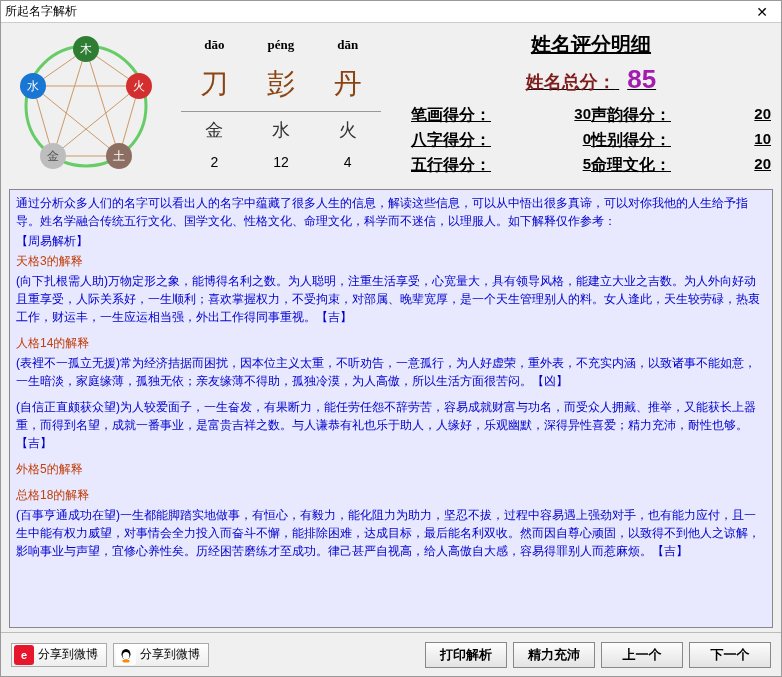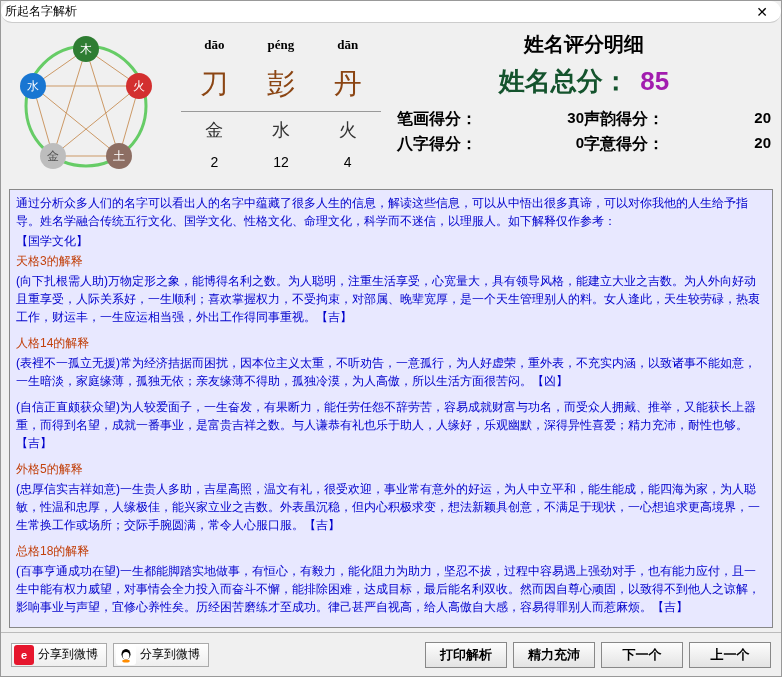--- a/index.html
+++ b/index.html
@@ -1,33 +1,33 @@
 <!DOCTYPE html>
 <html><head>
 <meta charset="utf-8">
 <style>
 * { margin: 0; padding: 0; box-sizing: border-box; }
 body { font-family: "Microsoft YaHei", SimSun, sans-serif; font-size: 12px; background: #f0f0f0; width: 782px; height: 677px; overflow: hidden; }
 .window { width: 782px; height: 677px; background: #f0f0f0; border: 1px solid #999; display: flex; flex-direction: column; }
-.titlebar { height: 22px; background: #fff; border-bottom: 1px solid #ccc; display: flex; align-items: center; padding: 0 4px; border-radius: 11px; }
+.titlebar { height: 22px; background: #fff; border-bottom: 1px solid #ccc; display: flex; align-items: center; padding: 0 4px; }
 .titlebar-title { flex: 1; font-size: 12px; }
 .close-btn { width: 30px; height: 20px; display: flex; align-items: center; justify-content: center; cursor: pointer; font-size: 14px; }
 .top-area { display: flex; padding: 8px 10px 4px 10px; }
 .pentagram-box { width: 150px; height: 150px; position: relative; }
 .name-table { flex: 0 0 200px; margin-left: 20px; }
 .name-table table { width: 100%; border-collapse: collapse; }
 .name-table td { text-align: center; padding: 6px 4px; font-size: 14px; }
 .pinyin-row td { font-weight: bold; font-size: 13px; font-family: Liberation Serif, serif; }
 .char-row td { font-family: KaiTi, SimSun; font-size: 28px; color: #8B4513; border-bottom: 1px solid #999; padding-bottom: 8px; }
 .elem-row td { font-family: KaiTi, SimSun; font-size: 18px; color: #333; padding-top: 6px; }
 .num-row td { font-size: 14px; }
-.score-area { flex: 1; margin-left: 16px; }
+.score-area { flex: 1; margin-left: 30px; text-decoration: underline; }
 .score-title { text-align: center; font-family: KaiTi, SimSun; font-size: 20px; font-weight: bold; margin-bottom: 6px; }
 .total-score-row { text-align: center; margin-bottom: 10px; }
-.total-label { font-family: KaiTi, SimSun; font-size: 26px; color: #14532d; font-weight: bold; }
+.total-label { font-family: KaiTi, SimSun; font-size: 18px; color: #7f1d1d; font-weight: bold; }
 .total-value { font-family: Arial; font-size: 26px; color: #a21caf; font-weight: bold; margin-left: 8px; }
 .sub-scores { display: grid; grid-template-columns: 1fr 1fr; gap: 4px 0; margin-top: 6px; }
 .sub-score { font-family: KaiTi, SimSun; font-size: 16px; font-weight: bold; display: flex; justify-content: space-between; }
 .sub-score .v { font-family: Arial; font-size: 15px; min-width: 24px; text-align: right; }
 .content-area { flex: 1; margin: 4px 8px; background: #E8E8FF; border: 1px solid #888; padding: 4px 6px; font-size: 12px; color: #0000CC; line-height: 1.5; overflow-y: auto; }
 .content-area .blk { color: #c2410c; }
 .content-area p { margin-bottom: 2px; }
 .content-area .section { margin-bottom: 8px; }
 .footer { height: 44px; border-top: 1px solid #bbb; display: flex; align-items: center; padding: 0 10px; gap: 6px; }
 .share-btn { display: inline-flex; align-items: center; height: 24px; border: 1px solid #aaa; background: linear-gradient(#fff,#eee); padding: 0 8px 0 2px; font-size: 12px; cursor: pointer; gap: 4px; }
@@ -119,44 +119,51 @@
           </div>
         <div class="sub-score">
             <span>声韵得分：</span>
             <span class="v">20</span>
           </div>
         <div class="sub-score">
             <span>八字得分：</span>
             <span class="v">0</span>
           </div>
         <div class="sub-score">
-            <span>字意得分：</span>
+            <span>性别得分：</span>
+            <span class="v">10</span>
+          </div>
+        <div class="sub-score">
+            <span>五行得分：</span>
+            <span class="v">5</span>
+          </div>
+        <div class="sub-score">
+            <span>命理文化：</span>
             <span class="v">20</span>
           </div>
       </div>
     </div>
   </div>
 
   <div class="content-area">
     <p>通过分析众多人们的名字可以看出人的名字中蕴藏了很多人生的信息，解读这些信息，可以从中悟出很多真谛，可以对你我他的人生给予指导。姓名学融合传统五行文化、国学文化、性格文化、命理文化，科学而不迷信，以理服人。如下解释仅作参考：</p>
-    <p>【国学文化】</p>
+    <p>【周易解析】</p>
     <div class="section">
       <p class="blk">天格3的解释</p>
       <p>(向下扎根需人助)万物定形之象，能博得名利之数。为人聪明，注重生活享受，心宽量大，具有领导风格，能建立大业之吉数。为人外向好动且重享受，人际关系好，一生顺利；喜欢掌握权力，不受拘束，对部属、晚辈宽厚，是一个天生管理别人的料。女人逢此，天生较劳碌，热衷工作，财运丰，一生应运相当强，外出工作得同事重视。【吉】</p>
     </div>
     <div class="section">
       <p class="blk">人格14的解释</p>
       <p>(表裡不一孤立无援)常为经济拮据而困扰，因本位主义太重，不听劝告，一意孤行，为人好虚荣，重外表，不充实内涵，以致诸事不能如意，一生暗淡，家庭缘薄，孤独无依；亲友缘薄不得助，孤独冷漠，为人高傲，所以生活方面很苦闷。【凶】</p>
     </div>
     <div class="section">
       <p>(自信正直颇获众望)为人较爱面子，一生奋发，有果断力，能任劳任怨不辞劳苦，容易成就财富与功名，而受众人拥戴、推举，又能获长上器重，而得到名望，成就一番事业，是富贵吉祥之数。与人谦恭有礼也乐于助人，人缘好，乐观幽默，深得异性喜爱；精力充沛，耐性也够。【吉】</p>
     </div>
     <div class="section">
       <p class="blk">外格5的解释</p>
-      <p>(忠厚信实吉祥如意)一生贵人多助，吉星高照，温文有礼，很受欢迎，事业常有意外的好运，为人中立平和，能生能成，能四海为家，为人聪敏，性温和忠厚，人缘极佳，能兴家立业之吉数。外表虽沉稳，但内心积极求变，想法新颖具创意，不满足于现状，一心想追求更高境界，一生常换工作或场所；交际手腕圆满，常令人心服口服。【吉】</p>
     </div>
     <div class="section">
       <p class="blk">总格18的解释</p>
       <p>(百事亨通成功在望)一生都能脚踏实地做事，有恒心，有毅力，能化阻力为助力，坚忍不拔，过程中容易遇上强劲对手，也有能力应付，且一生中能有权力威望，对事情会全力投入而奋斗不懈，能排除困难，达成目标，最后能名利双收。然而因自尊心顽固，以致得不到他人之谅解，影响事业与声望，宜修心养性矣。历经困苦磨练才至成功。律己甚严自视高，给人高傲自大感，容易得罪别人而惹麻烦。【吉】</p>
     </div>
 
   </div>
 
   <div class="footer">
     <div class="share-btn">
@@ -169,16 +176,16 @@
             <ellipse cx="12" cy="11" rx="6" ry="7" fill="#000"></ellipse>
             <ellipse cx="12" cy="13" rx="4.5" ry="5" fill="#fff"></ellipse>
             <ellipse cx="12" cy="20" rx="5" ry="2" fill="#FF8C00"></ellipse>
           </svg>
       </span>
       <span>分享到微博</span>
     </div>
     <div class="spacer"></div>
     <button class="action-btn">打印解析</button>
     <button class="action-btn">精力充沛</button>
+    <button class="action-btn">上一个</button>
     <button class="action-btn">下一个</button>
-    <button class="action-btn">上一个</button>
   </div>
 </div>
 
 </body></html>

